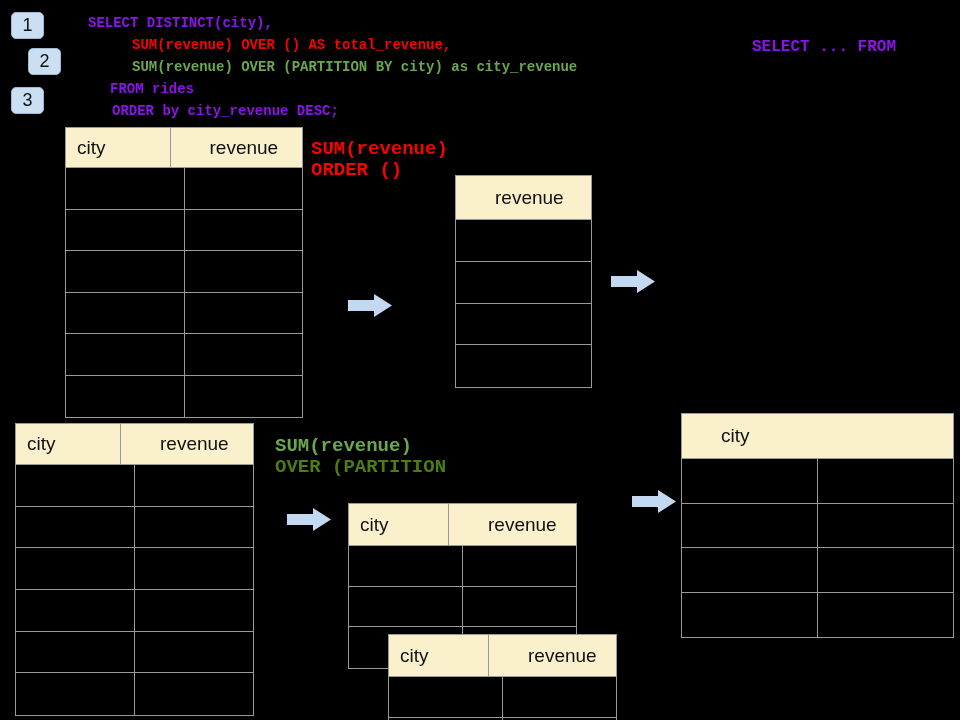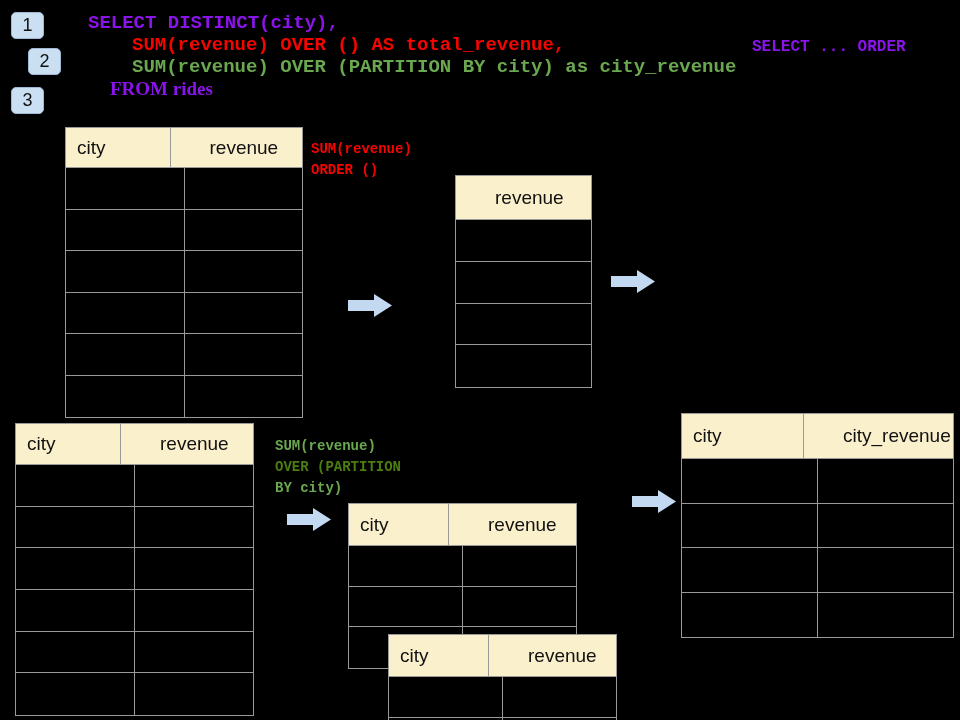--- a/index.html
+++ b/index.html
@@ -16,23 +16,23 @@
     background:var(--badge-bg);border:1px solid var(--badge-border);
     border-radius:5px;color:var(--text-dark);
     font-size:18px;line-height:25px;text-align:center;
   }
 
   
   .code-line,.note-line{
     font-family:"Liberation Mono","DejaVu Sans Mono",monospace;
     font-weight:bold;white-space:pre;
   }
-  .code-line{position:absolute;font-size:19px;line-height:22px;text-align:center;}
+  .code-line{position:absolute;font-size:14px;line-height:22px;text-align:center;}
   .note{position:absolute;}
-  .note .note-line{font-size:14px;line-height:21px;}
+  .note .note-line{font-size:19px;line-height:21px;}
   .note.small .note-line{font-size:16px;line-height:21px;}
 
   
   .tbl{
     position:absolute;background:#000;
     border:1px solid var(--border);
     box-sizing:border-box;
   }
   .thead{
     display:flex;height:var(--hh);
@@ -64,35 +64,35 @@
 
 <div class="canvas">
 
   <div class="badge" style="left:11px;top:12px">1</div>
   <div class="badge" style="left:28px;top:48px">2</div>
   <div class="badge" style="left:11px;top:87px">3</div>
 
   <div class="code-line" style="left: 88px; top: 12px; color: rgb(138, 20, 233);">SELECT DISTINCT(city),</div>
   <div class="code-line" style="left: 132px; top: 34px; color: rgb(245, 4, 0);">SUM(revenue) OVER () AS total_revenue,</div>
   <div class="code-line" style="left: 132px; top: 56px; color: rgb(106, 168, 79);">SUM(revenue) OVER (PARTITION BY city) as city_revenue</div>
-  <div class="code-line" style="left: 110px; top: 78px; color: rgb(138, 20, 233); font-family: Liberation Serif, serif;">FROM rides</div>
+  <div class="code-line" style="left: 110px; top: 78px; color: rgb(138, 20, 233);">FROM rides</div>
+  <div class="code-line" style="left: 112px; top: 100px; color: rgb(138, 20, 233);">ORDER by city_revenue DESC;</div>
 
   <div class="note small" style="left:752px;top:37px">
-    <div class="note-line" style="color: rgb(138, 20, 233);">SELECT ... ORDER</div>
+    <div class="note-line" style="color: rgb(138, 20, 233);">SELECT ... FROM</div>
   </div>
 
   <div class="note" style="left:311px;top:139px">
     <div class="note-line" style="color: rgb(245, 4, 0);">SUM(revenue)</div>
     <div class="note-line" style="color: rgb(245, 4, 0);">ORDER ()</div>
   </div>
 
   <div class="note" style="left:275px;top:436px">
     <div class="note-line" style="color: rgb(106, 168, 79);">SUM(revenue)</div>
     <div class="note-line" style="color: #4d7c0f;">OVER (PARTITION</div>
-    <div class="note-line" style="color: rgb(106, 168, 79);">BY city)</div>
   </div>
 
   <div class="tbl" style="left:65px;top:127px;width:238px;--hh:39px;--rh:41.5px">
       <div class="thead">
         <div class="th">city</div>
         <div class="th">revenue</div>
       </div>
       <div class="trow">
         <div class="td"></div>
         <div class="td"></div>
@@ -198,21 +198,20 @@
       </div>
       <div class="trow">
         <div class="td"></div>
         <div class="td"></div>
       </div>
     </div>
 
   <div class="tbl" style="left:681px;top:413px;width:273px;--hh:44px;--rh:44.5px">
       <div class="thead">
         <div class="th">city</div>
-        <div class="th">city_revenue</div>
       </div>
       <div class="trow">
         <div class="td"></div>
         <div class="td"></div>
       </div>
       <div class="trow">
         <div class="td"></div>
         <div class="td"></div>
       </div>
       <div class="trow">

